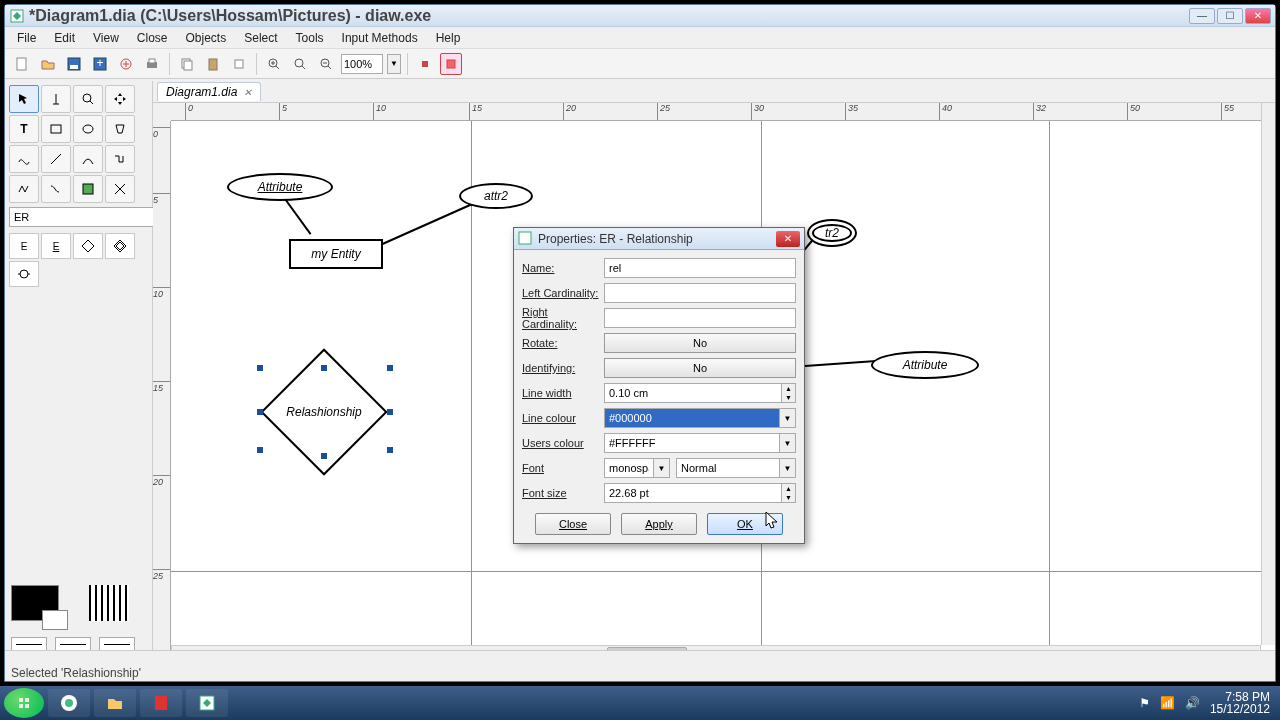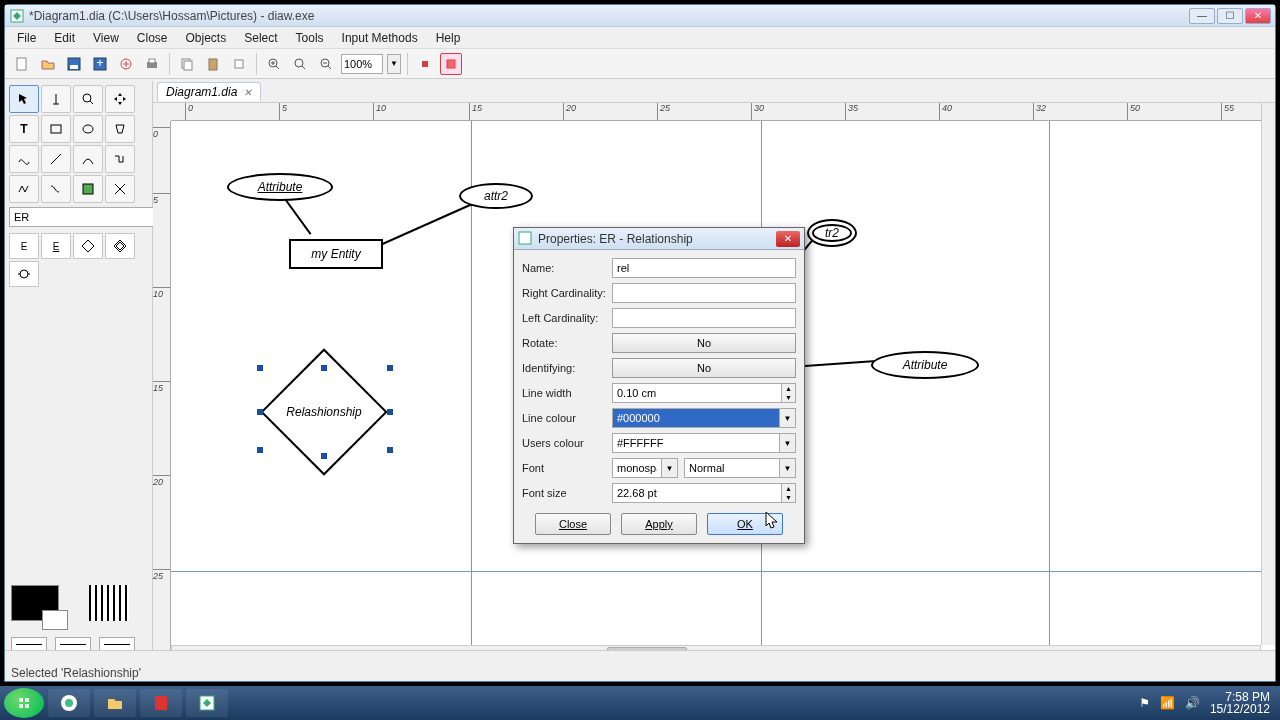--- a/index.html
+++ b/index.html
@@ -1,21 +1,21 @@
 <!DOCTYPE html>
 <html><head>
 <meta charset="utf-8">
 <style>
 * { box-sizing: border-box; margin: 0; padding: 0; font-family: "Segoe UI", Tahoma, sans-serif; font-size: 12px; }
 html, body { width: 1280px; height: 720px; overflow: hidden; background: #000; }
 
 .window { position: absolute; left: 4px; top: 4px; width: 1272px; height: 678px; background: #f0f0f0; border: 1px solid #5a7aa0; border-radius: 4px 4px 0 0; }
 .titlebar { height: 22px; background: linear-gradient(#e8f0fa,#d0dff0); border-bottom: 1px solid #bcd; display: flex; align-items: center; padding: 0 4px; }
 .titlebar .icon { width: 16px; height: 16px; margin-right: 4px; }
-.titlebar .title { flex: 1; color: #444; font-size: 12px; }
+.titlebar .title { flex: 1; color: #444; font-size: 16px; font-weight: bold; }
 .winbtns { display: flex; gap: 2px; }
 .winbtn { width: 26px; height: 16px; border: 1px solid #99aacc; background: #e2ecf7; border-radius: 2px; display:flex;align-items:center;justify-content:center;font-size:10px;color:#345; }
 .winbtn.close { background: linear-gradient(#f7a,#d44); color:#fff; }
 
 .menubar { height: 22px; display: flex; align-items: center; padding: 0 4px; gap: 2px; border-bottom: 1px solid #ddd; }
 .menuitem { padding: 2px 8px; color: #222; }
 
 .toolbar { height: 30px; display: flex; align-items: center; gap: 4px; padding: 2px 6px; border-bottom: 1px solid #ccc; background: #f4f4f4; }
 .tbtn { width: 22px; height: 22px; border: 1px solid transparent; display:flex;align-items:center;justify-content:center; border-radius:2px; }
 .tsep { width:1px; height:22px; background:#ccc; margin:0 2px; }
@@ -73,21 +73,21 @@
 .handle { position:absolute; width:6px; height:6px; background:#1a4e9e; }
 .connline { position:absolute; background:#000; height:2px; transform-origin:left center; }
 
 
 .dialog { position:absolute; left:508px; top:222px; width:292px; background:#f0f0f0; border:1px solid #666; box-shadow: 3px 3px 8px rgba(0,0,0,0.4); }
 .dlgtitle { height:22px; background: linear-gradient(#e8f0fa,#cfe0f2); display:flex; align-items:center; padding:0 4px; border-bottom:1px solid #9ab; }
 .dlgtitle .t { flex:1; font-size:12px; color:#333; }
 .dlgclose { width:24px; height:16px; background:linear-gradient(#e66,#b22); color:#fff; border-radius:2px; display:flex;align-items:center;justify-content:center; font-size:10px; }
 .dlgbody { padding:6px 8px 8px 8px; }
 .prow { display:flex; align-items:center; height:24px; margin-bottom:1px; }
-.plabel { width:90px; font-size:11px; color:#222; }
+.plabel { width:82px; font-size:11px; color:#222;text-decoration:underline; }
 .pfield { flex:1; display:flex; }
 .pinput { flex:1; height:20px; border:1px solid #aaa; background:#fff; padding:0 4px; font-size:11px; }
 .pinput.sel { background:#316ac5; color:#fff; }
 .pbutton { flex:1; height:20px; border:1px solid #999; background:linear-gradient(#fafafa,#e3e3e3); font-size:11px; text-align:center; line-height:18px; }
 .spin { width:14px; height:20px; border:1px solid #aaa; border-left:none; display:flex; flex-direction:column; }
 .spin div { flex:1; font-size:7px; display:flex;align-items:center;justify-content:center; }
 .dd { width:16px; height:20px; border:1px solid #aaa; border-left:none; background:#efefef; display:flex;align-items:center;justify-content:center; font-size:8px; }
 .fontrow .pinput { width:50px; flex:none; }
 .dlgbtns { display:flex; gap:10px; margin-top:8px; justify-content:center; }
 .dlgbtn { width:76px; height:22px; border:1px solid #888; background:linear-gradient(#fafafa,#e3e3e3); border-radius:2px; font-size:11px; }
@@ -435,27 +435,27 @@
       <div class="dlgclose">✕</div>
     </div>
     <div class="dlgbody">
       <div class="prow">
           <div class="plabel">Name:</div>
           <div class="pfield">
             <input class="pinput" value="rel" style="">
           </div>
         </div>
       <div class="prow">
+          <div class="plabel">Left Cardinality:</div>
+          <div class="pfield">
+            <input class="pinput" value="" style="">
+          </div>
+        </div>
+      <div class="prow">
           <div class="plabel">Right Cardinality:</div>
-          <div class="pfield">
-            <input class="pinput" value="" style="">
-          </div>
-        </div>
-      <div class="prow">
-          <div class="plabel">Left Cardinality:</div>
           <div class="pfield">
             <input class="pinput" value="" style="">
           </div>
         </div>
       <div class="prow">
           <div class="plabel">Rotate:</div>
           <div class="pfield">
             <div class="pbutton">No</div>
           </div>
         </div>

